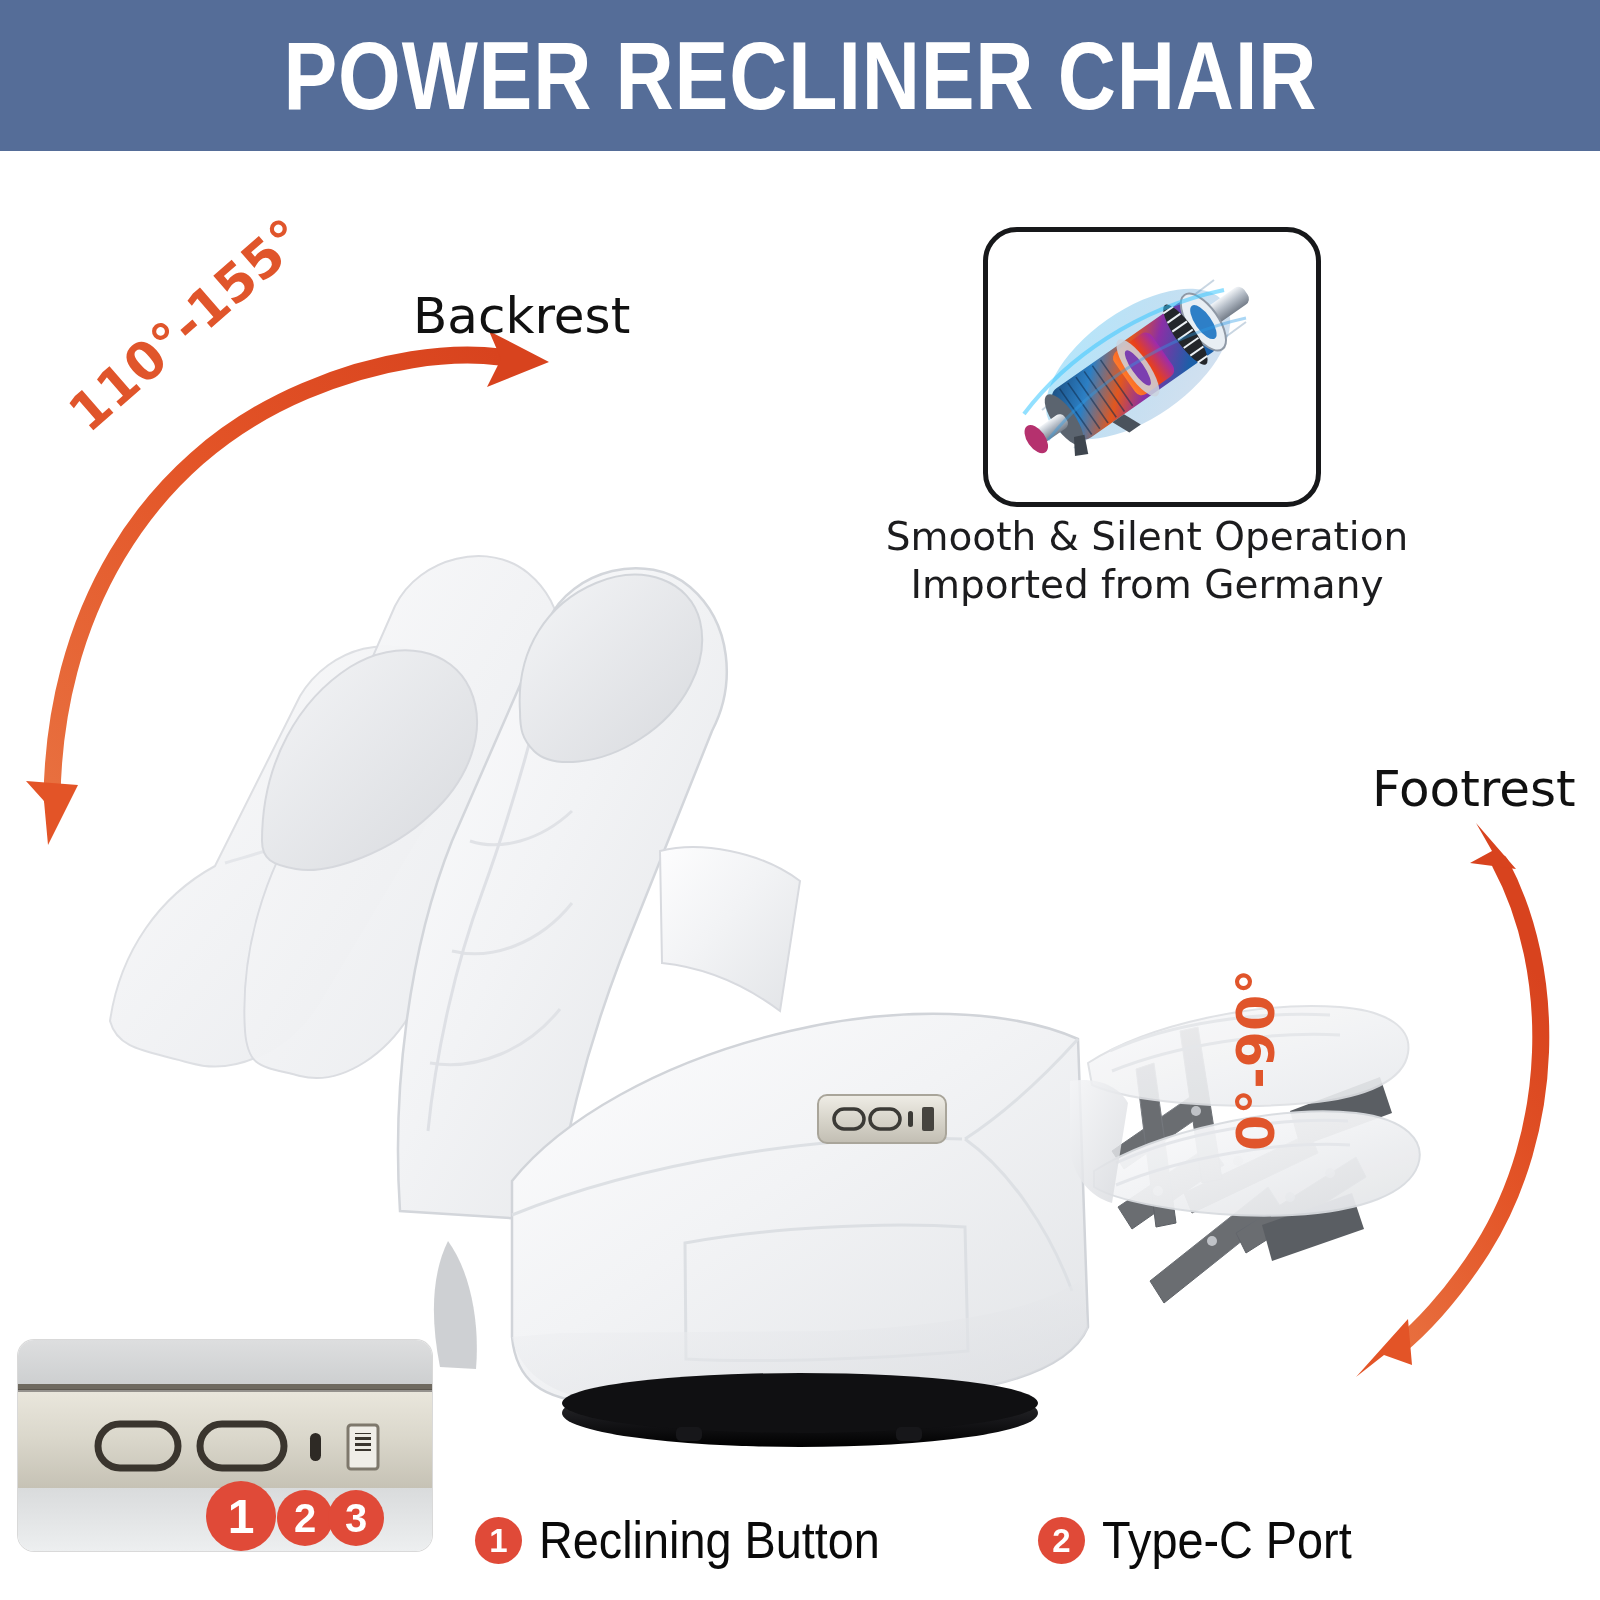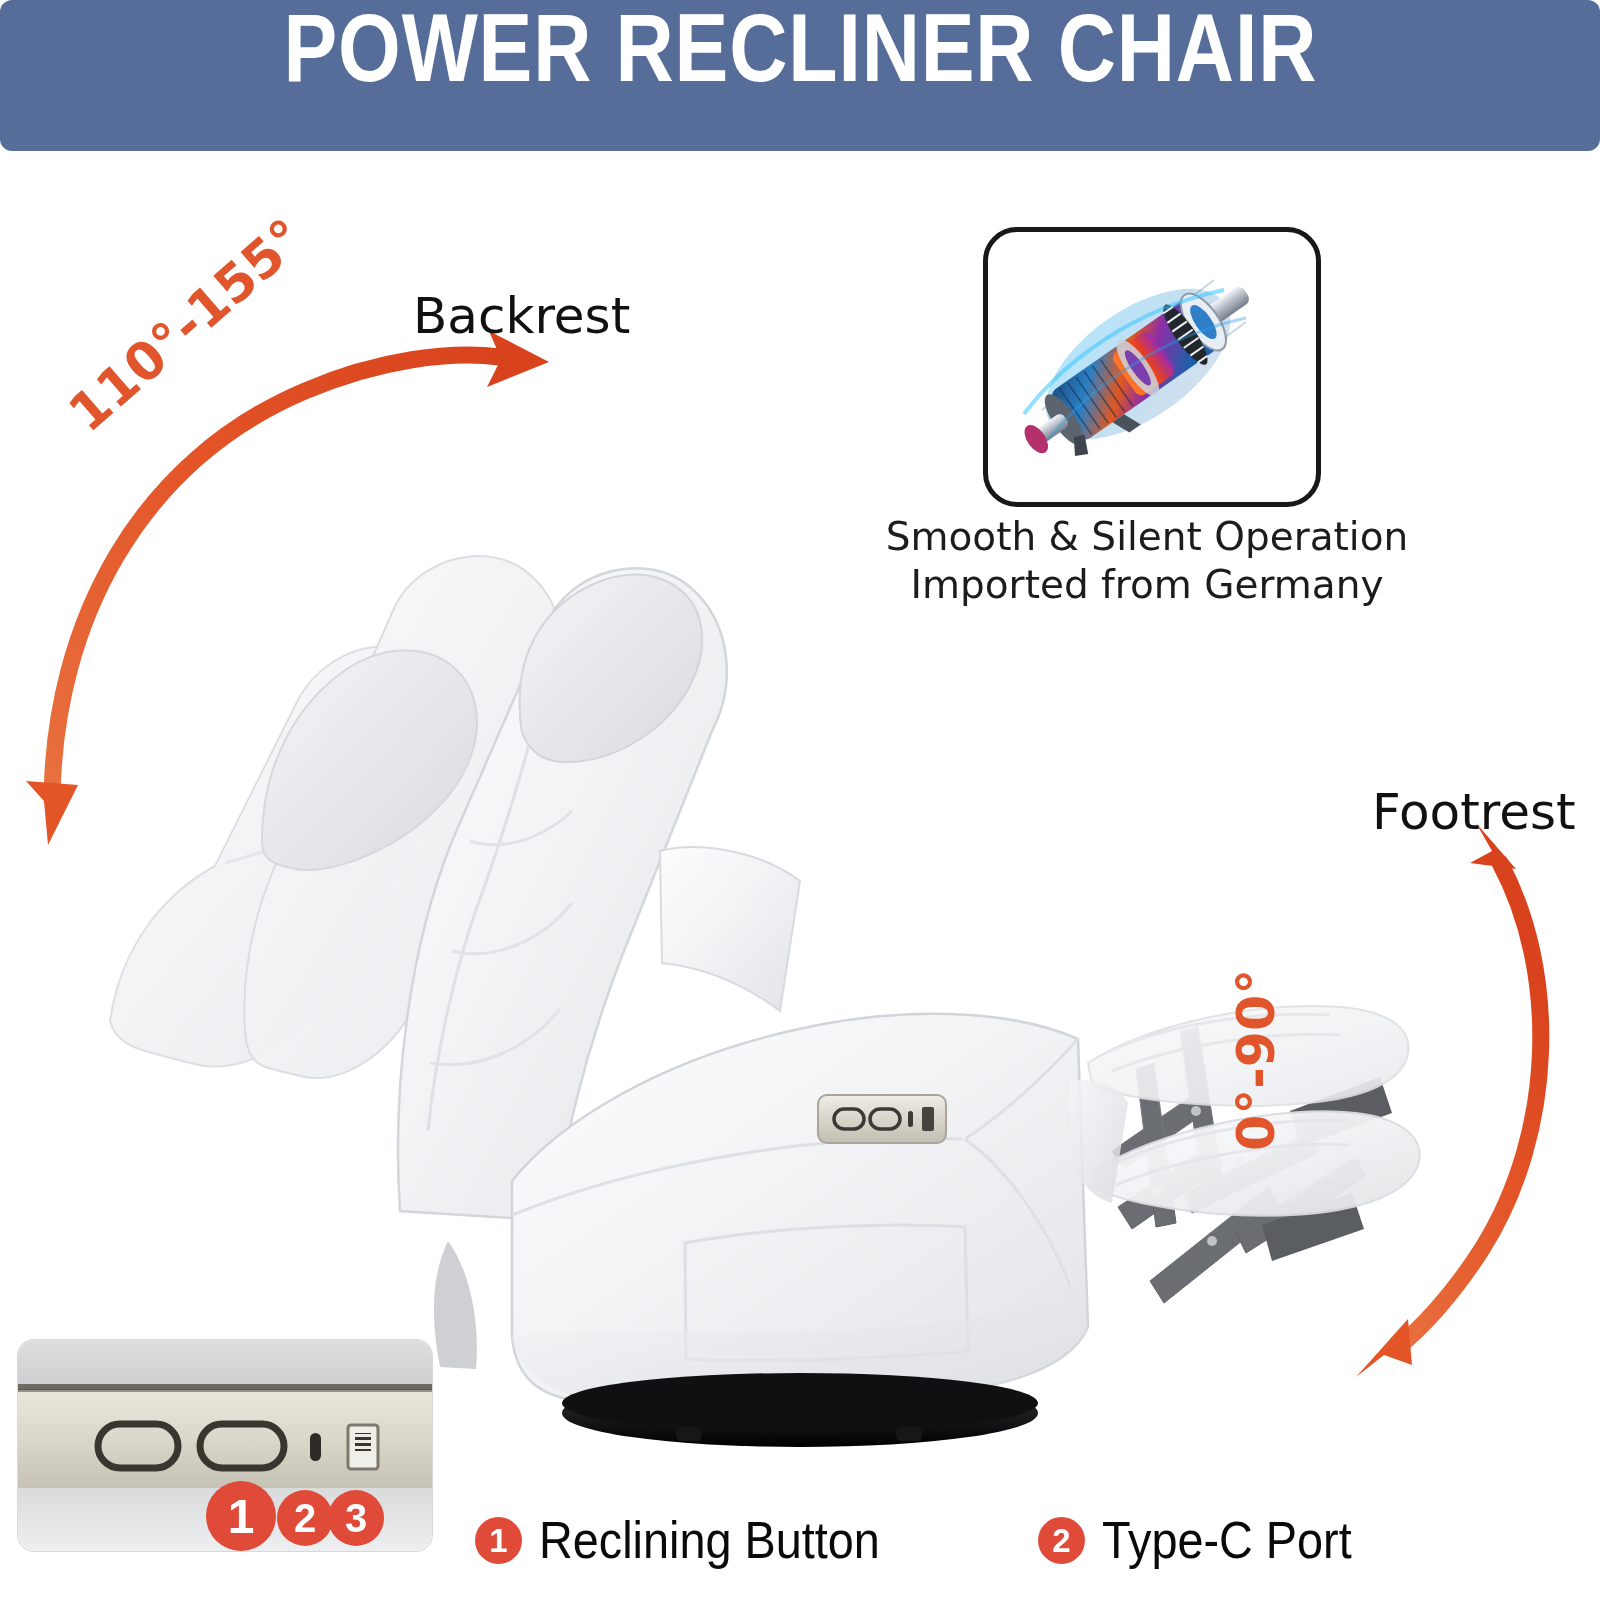--- a/index.html
+++ b/index.html
@@ -3,21 +3,21 @@
 <meta charset="utf-8">
 <style>
   html,body{margin:0;padding:0;background:#fff;}
   body{width:1600px;height:1600px;position:relative;overflow:hidden;
        font-family:"Liberation Sans","DejaVu Sans",sans-serif;}
 
   
   #header-banner{
     position:absolute;left:0;top:0;width:1600px;height:151px;
     background:#556D98;
-    display:flex;justify-content:center;border-radius:12px;
+    display:flex;align-items:center;justify-content:center;
   }
   #header-title{
     color:#ffffff;
     font-size:96px;
     font-weight:bold;
     letter-spacing:1px;
     transform:scaleX(0.84);
     transform-origin:center center;
     white-space:nowrap;
     line-height:1;
@@ -27,21 +27,21 @@
   
   #stage{position:absolute;left:0;top:151px;width:1600px;height:1449px;}
 
   
   .plain-label{
     position:absolute;color:#111;white-space:nowrap;
     font-size:50px;line-height:1;
     font-family:"DejaVu Sans","Liberation Sans",sans-serif;
   }
   #label-backrest{left:413px;top:140px;}
-  #label-footrest{left:1372px;top:636px;}
+  #label-footrest{left:1372px;top:613px;}
 
   
   .angle-text{
     position:absolute;color:#E0552B;white-space:nowrap;
     font-size:52px;font-weight:bold;line-height:1;
     font-family:"DejaVu Sans","Liberation Sans",sans-serif;
   }
   #angle-backrest{
     left:60px;top:250px;
     transform:rotate(-41deg);

